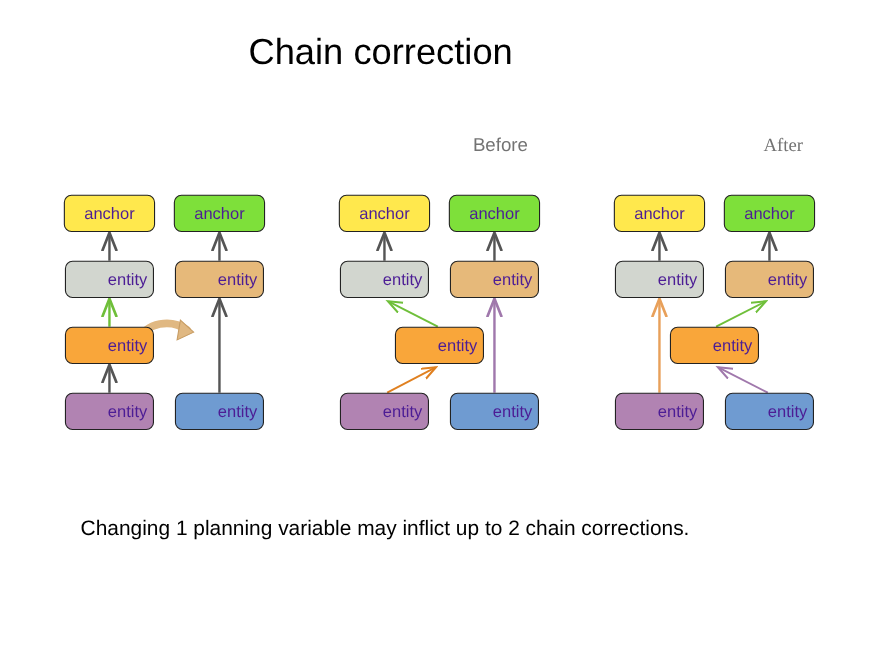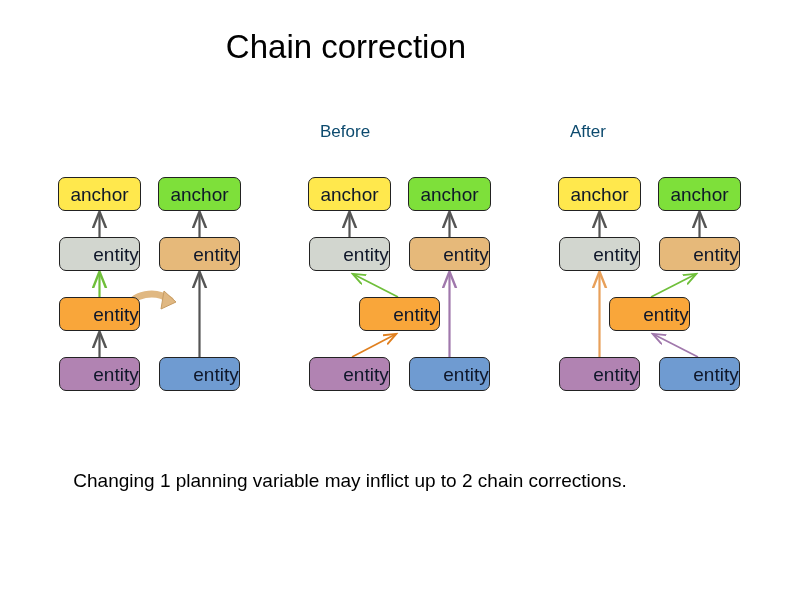--- a/index.html
+++ b/index.html
@@ -27,26 +27,26 @@
     width: 692px;
     text-align: center;
     font-size: 33px;
     color: #000000;
     font-weight: normal;
     letter-spacing: 0px;
   }
   .panel-label {
     position: absolute;
     font-size: 17px;
-    color: #0c4a6e;
-    text-align: left;
+    color: #737373;
+    text-align: right;
     width: 160px;
   }
   #label-before { left: 320px; top: 122px; }
-  #label-after  { left: 570px; top: 122px; }
+  #label-after  { left: 570px; top: 122px; font-family: Liberation Serif, serif; }
 
   #caption {
     position: absolute;
     left: 0;
     top: 470px;
     width: 700px;
     text-align: center;
     font-size: 19px;
     color: #000000;
   }
@@ -58,22 +58,22 @@
     width: 800px;
     height: 600px;
     pointer-events: none;
   }
 
   .node {
     position: absolute;
     box-sizing: border-box;
     border: 1.3px solid #222222;
     border-radius: 7px;
-    font-size: 19px;
-    color: #0f172a;
+    font-size: 15px;
+    color: #4c1d95;
     display: flex;
     align-items: center;
     justify-content: center;
     height: 34px;
     line-height: 1;
     z-index: 5;
   }
   .w-anchor { width: 83px; }
   .w-entity { width: 81px; padding-left: 33px; }
 

